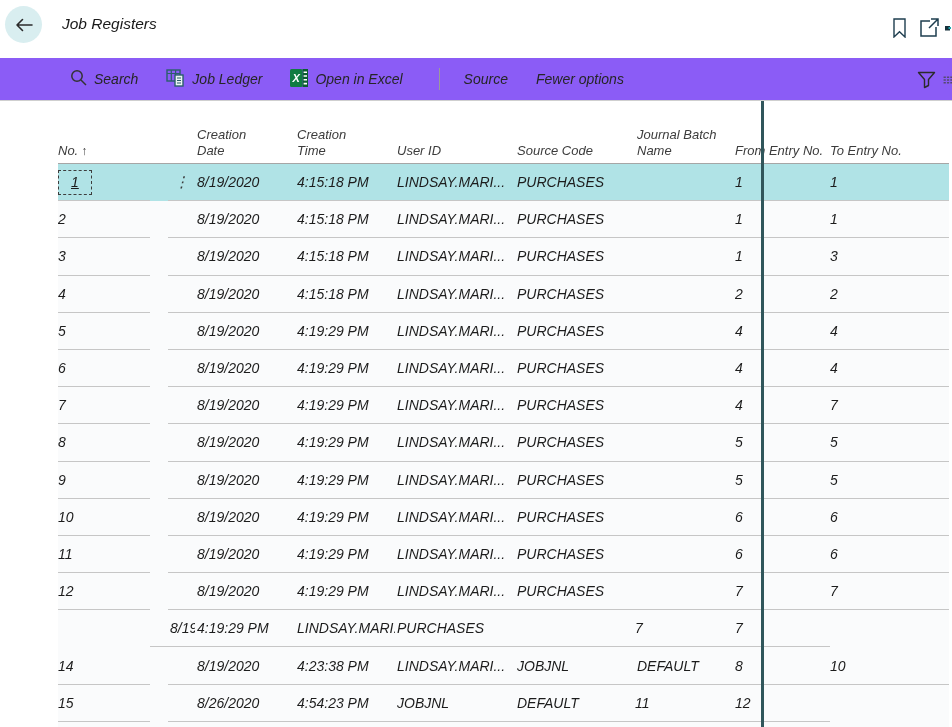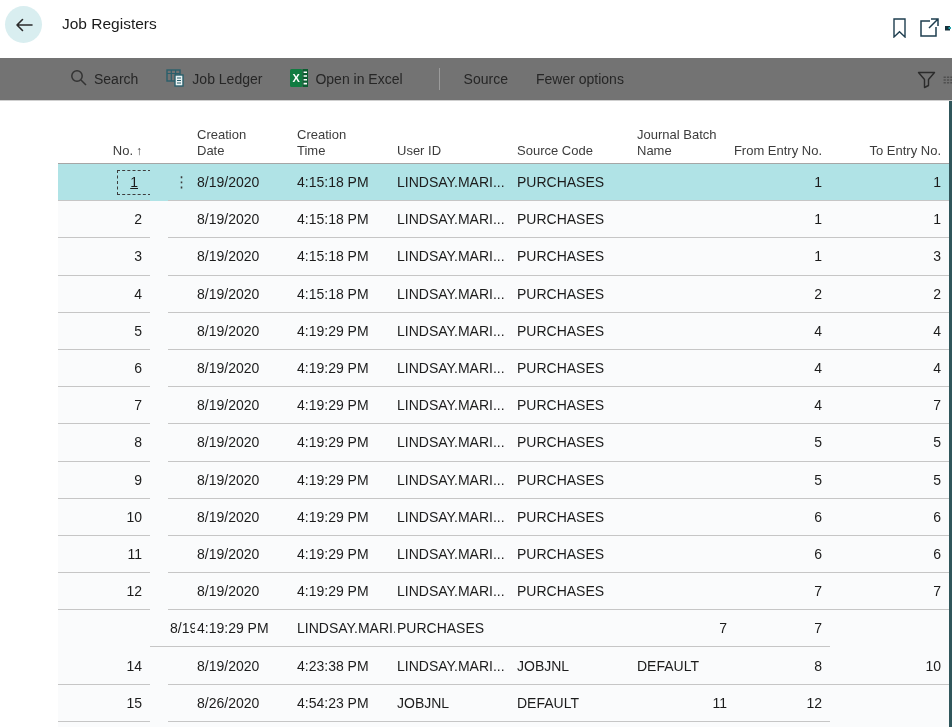--- a/index.html
+++ b/index.html
@@ -1,49 +1,49 @@
 <!DOCTYPE html>
 <html><head>
 <meta charset="utf-8">
 <style>
   * { margin: 0; padding: 0; box-sizing: border-box; }
   html, body { width: 952px; height: 727px; overflow: hidden; background: #ffffff;
     font-family: "Liberation Sans", sans-serif; }
-  .app { position: relative; width: 952px; height: 727px; background: #fff; }
+  .app { position: relative; width: 764px; height: 727px; background: #fff; font-style: italic; }
 
   
   .top-header { position: absolute; left: 0; top: 0; width: 952px; height: 58px; background: #fff; }
   .back-btn { position: absolute; left: 5px; top: 6px; width: 37px; height: 37px; border-radius: 50%;
     background: #d9eef0; display: flex; align-items: center; justify-content: center; cursor: pointer; }
   .back-btn svg { display: block; }
   .page-title { position: absolute; left: 62px; top: 0; height: 48px; display: flex; align-items: center;
     font-size: 15.5px; color: #1a1a1a; }
   .header-icons { position: absolute; right: 0; top: 14px; height: 28px; display: flex; align-items: center; }
   .hicon { width: 30px; height: 24px; display: flex; align-items: center; justify-content: center; cursor: pointer; }
   .hicon.partial { width: 8px; overflow: hidden; justify-content: flex-start; }
 
   
-  .toolbar { position: absolute; left: 0; top: 58px; width: 952px; height: 43px; background: #737373;
+  .toolbar { position: absolute; left: 0; top: 58px; width: 952px; height: 43px; background: #8b5cf6;
     border-bottom: 1px solid #cfcfcf; display: flex; align-items: center; padding-left: 70px; }
   .tb-item { display: flex; align-items: center; gap: 7px; margin-right: 28px; font-size: 14px;
     color: #262626; cursor: pointer; white-space: nowrap; }
   .tb-divider { width: 1px; height: 22px; background: #9b9b9b; margin: 0 24px 0 8px; }
   .tb-right { position: absolute; right: 0; top: 0; height: 43px; display: flex; align-items: center; }
   .tb-righticon { width: 34px; height: 30px; display: flex; align-items: center; justify-content: center; cursor: pointer; }
   .tb-righticon.partial { width: 9px; overflow: hidden; justify-content: flex-start; }
 
   
   .grid-area { position: absolute; left: 58px; top: 101px; width: 891px; }
   .grid-row { display: grid; grid-template-columns: 92px 18px 27px 100px 100px 120px 120px 100px 95px 119px; }
   .hdr { height: 63px; background: #fff; }
   .hdr .cell { display: flex; align-items: flex-end; padding-bottom: 4px; font-size: 13px; color: #3c3c3c;
     border-bottom: 1px solid #a6a6a6; line-height: 1.25; }
   .hdr .cell.gap { border-bottom: 1px solid #a6a6a6; }
   .cell { overflow: hidden; white-space: nowrap; }
-  .cell.r { justify-content: flex-end; text-align: right; padding-right: 8px; }
+  .cell.r { justify-content: flex-start; text-align: right; padding-right: 8px; }
   .cell.l { padding-left: 2px; }
   .hdr-wrap { white-space: normal; max-width: 64px; }
   .hdr-wrap.wide { max-width: 82px; }
   .sort-arrow { font-size: 12px; margin-left: 3px; }
 
   .rows { background: #fafbfc; }
   .row { height: 37.2px; background: #fafbfc; cursor: pointer; }
   .row .cell { display: flex; align-items: center; font-size: 14px; color: #1c1c1c;
     border-bottom: 1px solid #c6c6c6; }
   .row .cell.gap { border-bottom: none; }

